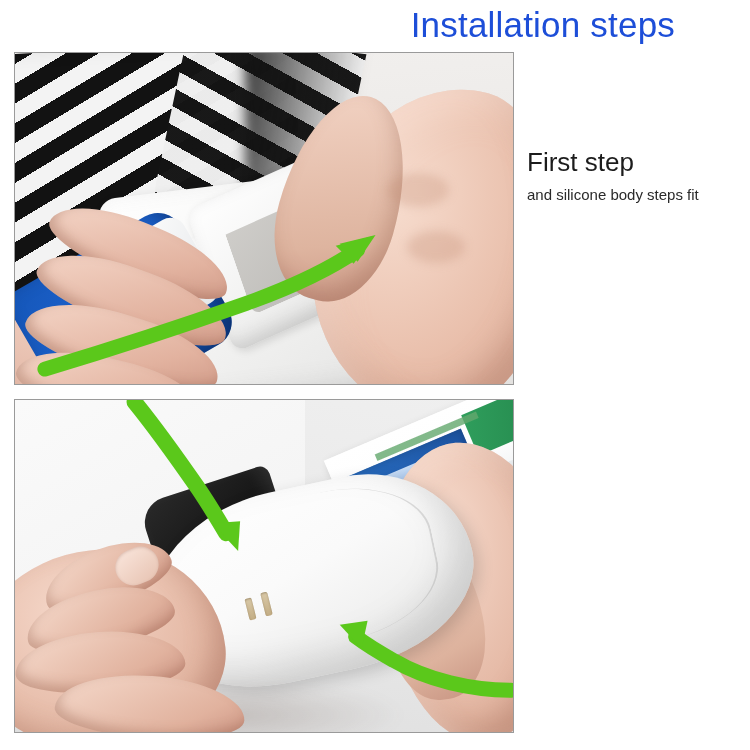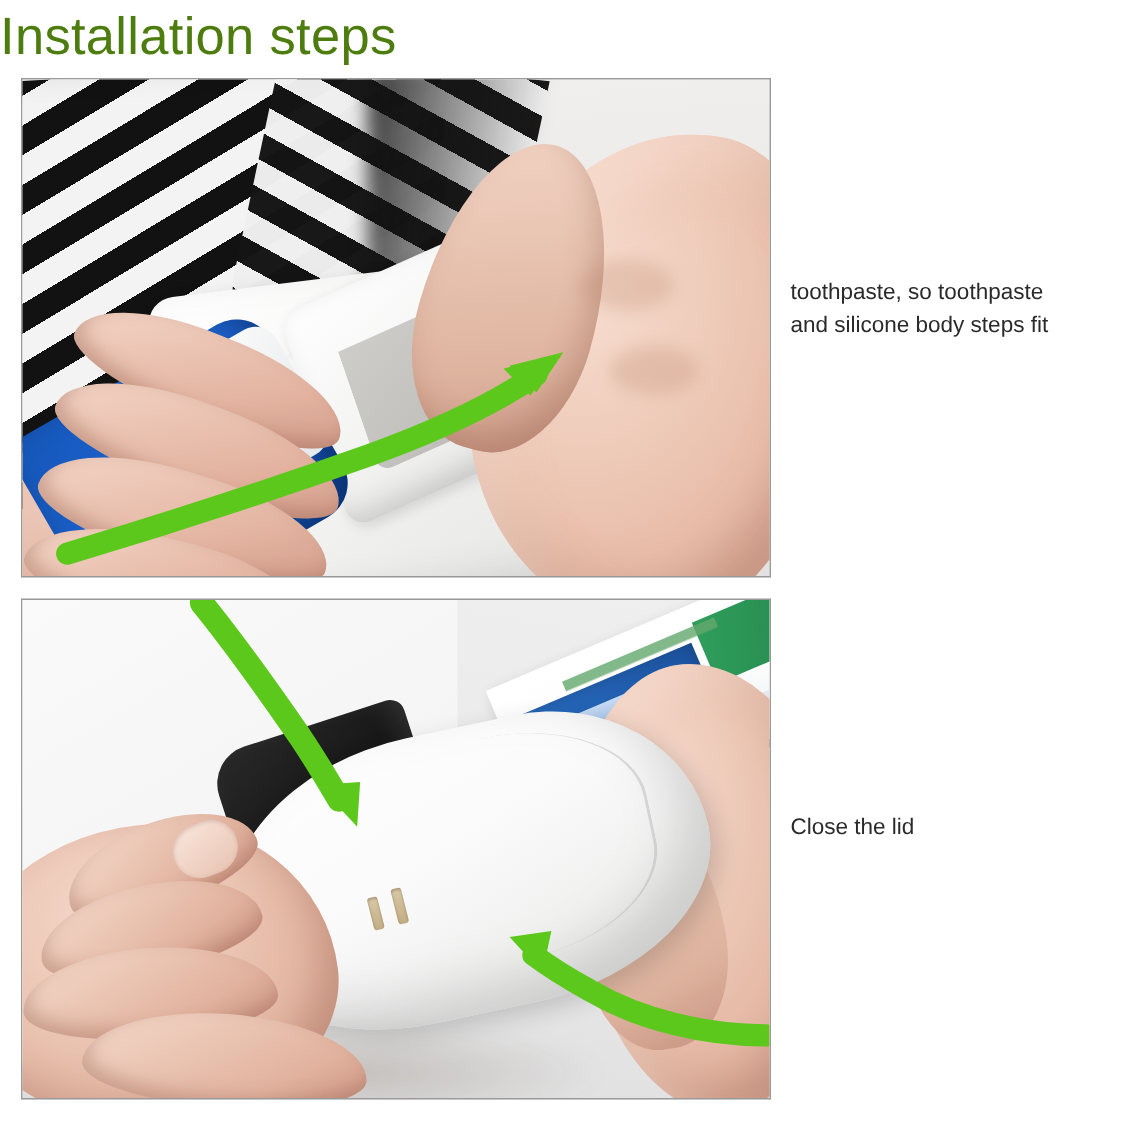--- a/index.html
+++ b/index.html
@@ -4,22 +4,22 @@
 <style>
   html,body{margin:0;padding:0;}
   body{
     width:750px;height:750px;background:#ffffff;
     font-family:"Liberation Sans","DejaVu Sans",sans-serif;
     overflow:hidden;position:relative;
   }
   #page{position:absolute;inset:0;width:750px;height:750px;}
 
   .title{
-    position:absolute;left:0;top:4px;width:675px;text-align:left;
-    font-size:35px;color:#4d7c0f;letter-spacing:0.2px;font-weight:400;
+    position:absolute;left:0;top:4px;width:675px;text-align:right;
+    font-size:35px;color:#1d4ed8;letter-spacing:0.2px;font-weight:400;
     line-height:42px;
   }
 
   
   .panel{
     position:absolute;border:1px solid #9a9a9a;overflow:hidden;
     background:#e9e9e9;box-sizing:border-box;
   }
   #panel1{left:14px;top:52px;width:500px;height:333px;}
   #panel2{left:14px;top:399px;width:500px;height:334px;}
@@ -379,22 +379,19 @@
       <svg class="arrowsvg" viewBox="0 0 500 334" preserveAspectRatio="none">
         <path d="M120,2 C146,34 168,66 186,92 C198,110 206,124 212,134" fill="none" stroke="#5BC81B" stroke-width="16" stroke-linecap="round"></path>
         <polygon points="224,152 198,124 226,122" fill="#5BC81B"></polygon>
         <path d="M498,292 C458,292 414,282 380,262 C362,252 350,244 342,238" fill="none" stroke="#5BC81B" stroke-width="15" stroke-linecap="round"></path>
         <polygon points="326,226 354,222 348,250" fill="#5BC81B"></polygon>
       </svg>
     </div>
 
   </div>
 
+  <div class="steptitle" id="t1">First step</div>
   <div class="stepdesc" id="d1">
-    <div>toothpaste, so toothpaste</div>
     <div>and silicone body steps fit</div>
   </div>
 
-  <div class="stepdesc" id="d2">
-    <div>Close the lid</div>
-  </div>
 
 </div>
 
 </body></html>

